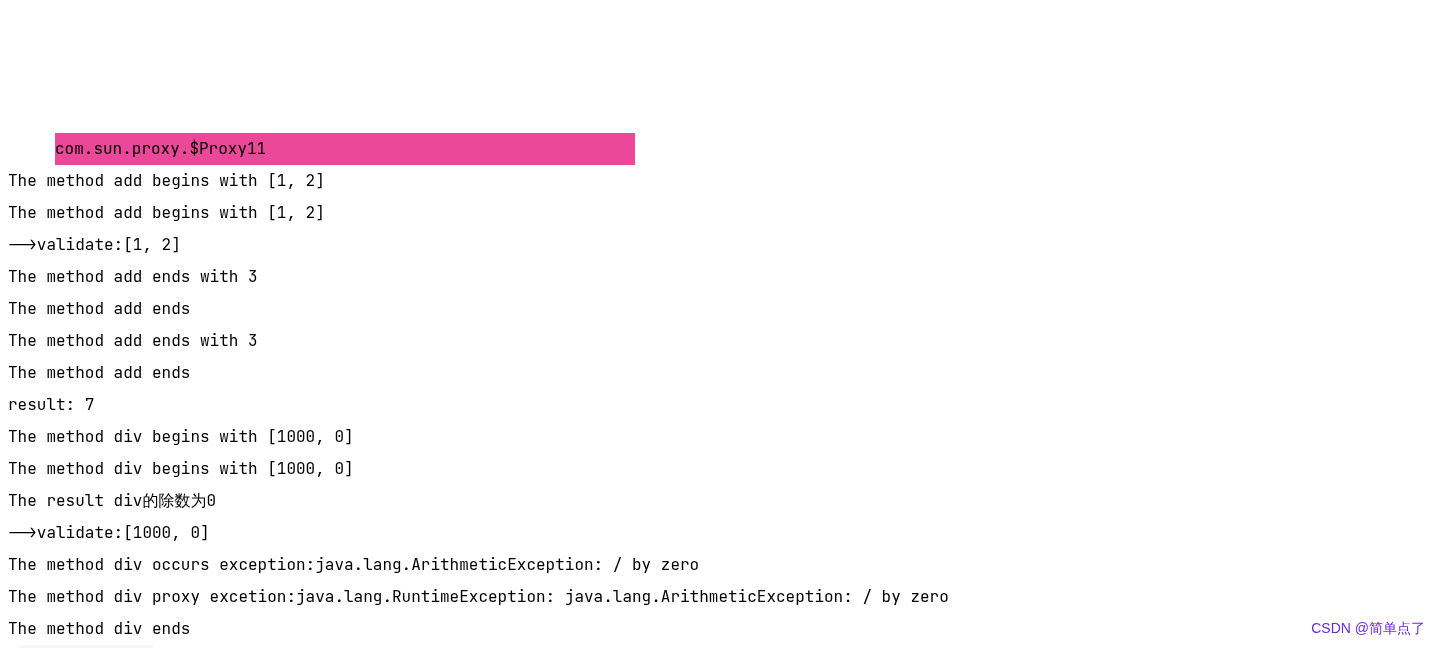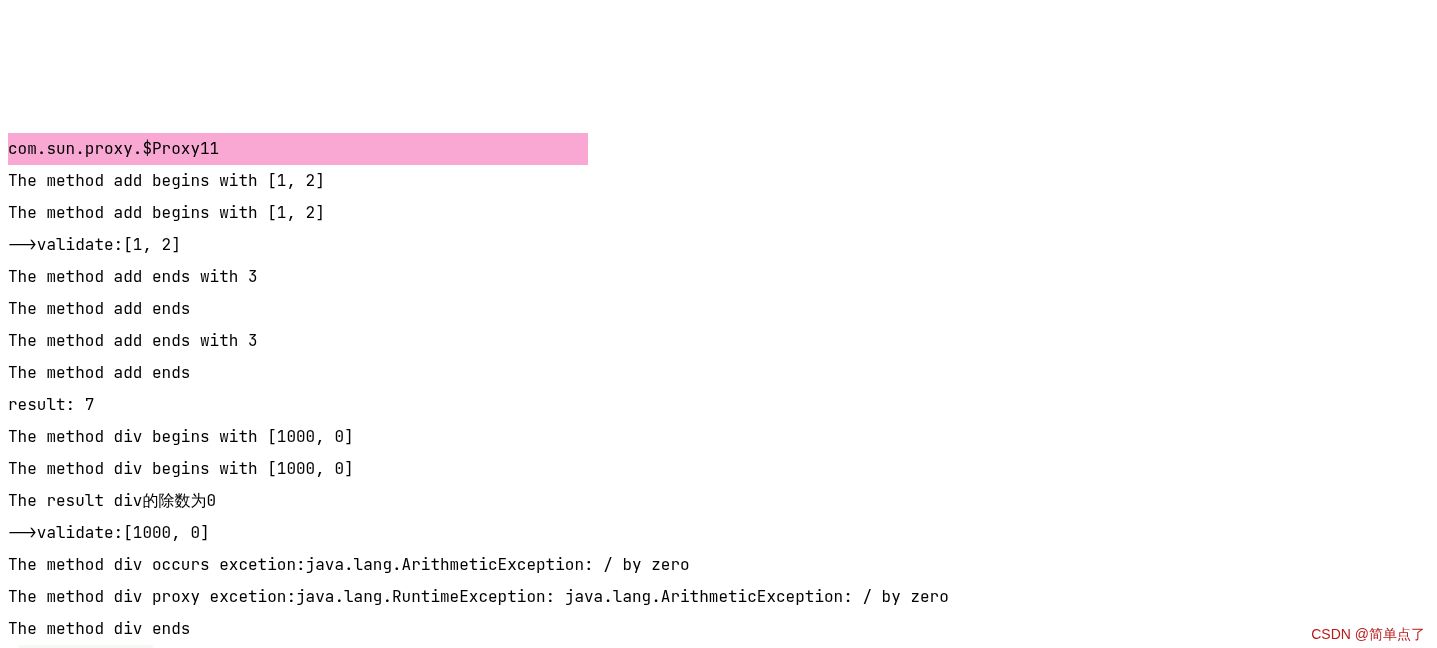--- a/index.html
+++ b/index.html
@@ -7,40 +7,41 @@
     padding: 5px 8px;
     font-family: "JetBrains Mono", "Consolas", "Menlo", monospace;
     font-size: 16px;
     line-height: 2.0;
     background: #ffffff;
     color: #000;
     white-space: pre;
     overflow-x: auto;
   }
   .highlighted-bg {
-    background: #f9a8d4;
+    background: #ec4899;
     display: inline-block;
     width: 580px;
+    margin-left: 47px;
   }
   .breakpoint-button {
     display: inline-block;
     background: #f6f8f5;
     color: #7a7a7a;
     font-family: "Segoe UI", Arial, sans-serif;
     font-size: 15px;
     padding: 1px 8px;
     border-radius: 2px;
     vertical-align: 1px;
     cursor: pointer;
   }
   .watermark {
     position: fixed;
     right: 12px;
-    bottom: 0;
-    color: #b91c1c;
+    bottom: 6px;
+    color: #6d28d9;
     font-family: Arial, sans-serif;
     font-size: 14px;
     pointer-events: none;
   }
 </style>
 </head>
 <body>
 
 
 
@@ -50,21 +51,21 @@
 <span>--&gt;validate:[1, 2]</span>
 <span>The method add ends with 3</span>
 <span>The method add ends</span>
 <span>The method add ends with 3</span>
 <span>The method add ends</span>
 <span>result: 7</span>
 <span>The method div begins with [1000, 0]</span>
 <span>The method div begins with [1000, 0]</span>
 <span>The result div的除数为0</span>
 <span>--&gt;validate:[1000, 0]</span>
-<span>The method div occurs excetion:java.lang.ArithmeticException: / by zero</span>
+<span>The method div occurs exception:java.lang.ArithmeticException: / by zero</span>
 <span>The method div proxy excetion:java.lang.RuntimeException: java.lang.ArithmeticException: / by zero</span>
 <span>The method div ends</span>
  <span class="breakpoint-button">Create breakpoint</span>
 
 
 </div>
 
 <div class="watermark">CSDN @简单点了</div>
 
 

